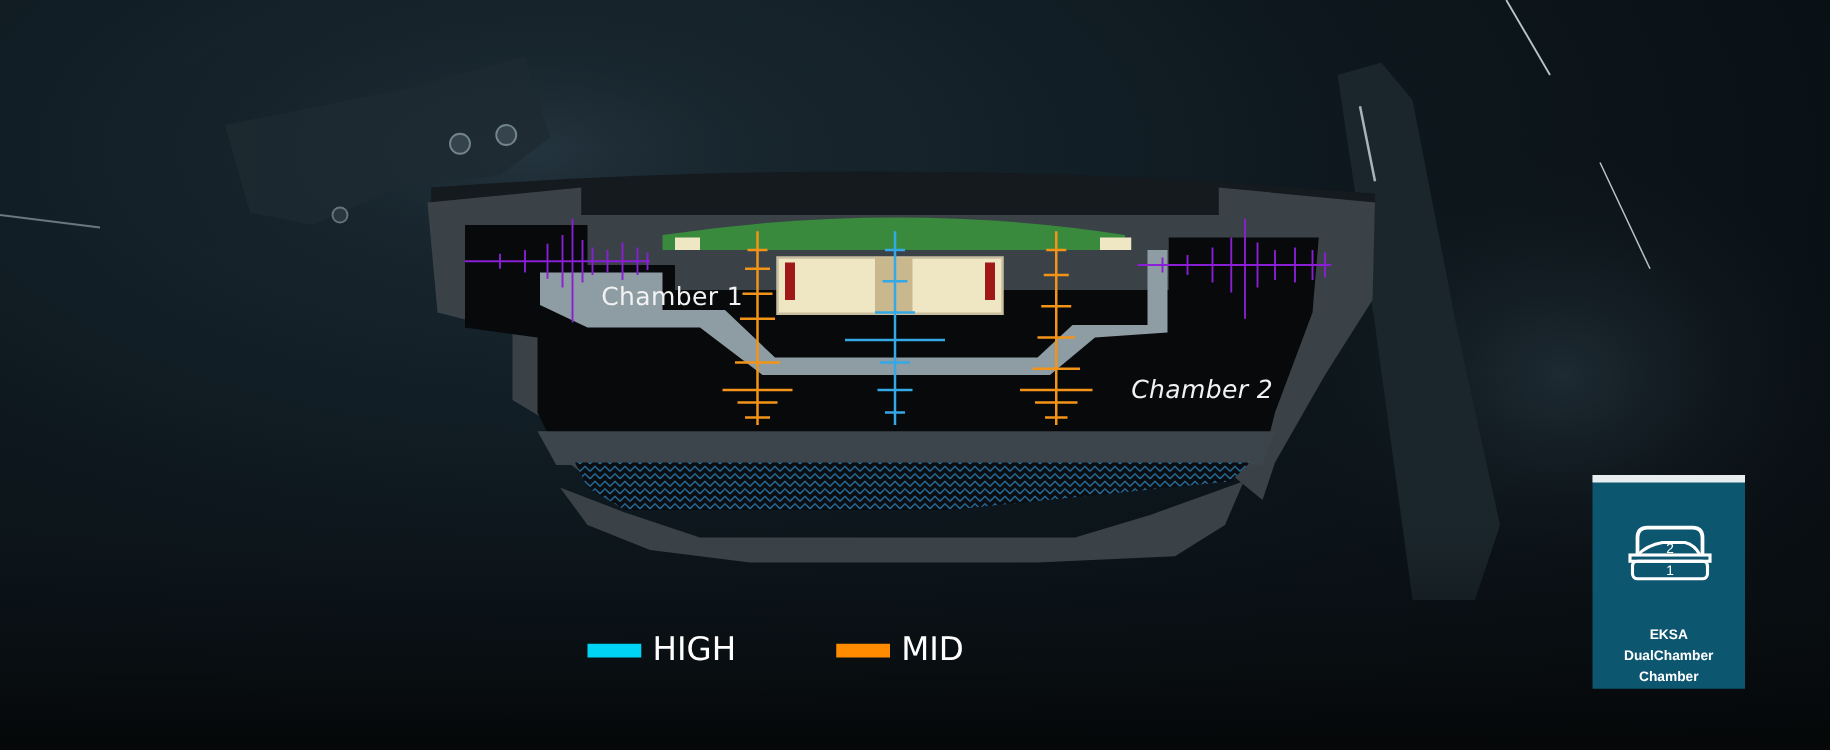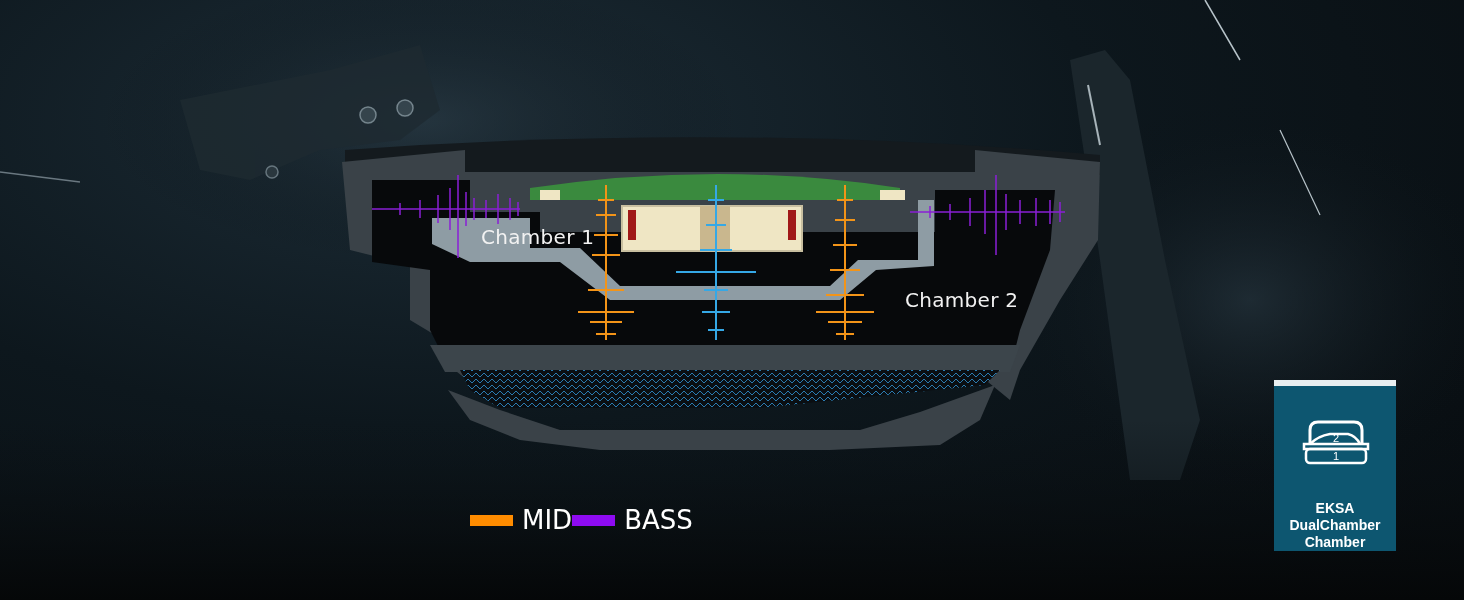--- a/index.html
+++ b/index.html
@@ -8,21 +8,21 @@
     font-family:"DejaVu Sans","Liberation Sans",sans-serif;}
   .bg-layer{position:absolute;inset:0;}
   .label{position:absolute;color:#f2f2f2;font-size:20px;letter-spacing:0.3px;}
   .legend{position:absolute;top:505px;left:470px;display:flex;align-items:center;}
   .legend-item{display:flex;align-items:center;margin-right:0;}
   .swatch{width:43px;height:11px;margin-right:9px;}
   .legend-text{color:#ffffff;font-size:26px;font-weight:500;}
   .badge{position:absolute;left:1274px;top:380px;width:122px;height:171px;background:#0d5670;
     border-top:6px solid #e8eef0;box-sizing:border-box;}
   .badge-text{position:absolute;left:0;right:0;top:114px;text-align:center;color:#fff;
-    font-family:"Liberation Sans",sans-serif;font-weight:bold;font-size:14px;line-height:17px;}
+    font-family:"Liberation Sans",sans-serif;font-weight:bold;font-size:11px;line-height:17px;}
 </style>
 </head>
 <body>
 
 <svg class="bg-layer" width="1464" height="600" viewBox="0 0 1464 600">
   <defs>
     <radialGradient id="fog" cx="0.5" cy="0.5" r="0.5">
       <stop offset="0" stop-color="#2a3a44" stop-opacity="0.6"></stop>
       <stop offset="1" stop-color="#0a1014" stop-opacity="0"></stop>
     </radialGradient>
@@ -95,30 +95,30 @@
     <path d="M845 185 L845 340"></path>
     <path d="M837 200 L853 200 M835 220 L855 220 M833 245 L857 245 M830 270 L860 270 M826 295 L864 295 M816 312 L874 312 M828 322 L862 322 M836 334 L854 334"></path>
   </g>
   <g stroke="#35a8e6" stroke-width="2">
     <path d="M716 185 L716 340"></path>
     <path d="M708 200 L724 200 M706 225 L726 225 M700 250 L732 250 M676 272 L756 272 M704 290 L728 290 M702 312 L730 312 M708 330 L724 330"></path>
   </g>
 </svg>
 
 <div class="label" style="left:481px;top:225px;">Chamber 1</div>
-<div class="label" style="left:905px;top:288px;">Chamber 2</div>
+<div class="label" style="left:905px;top:299px;font-style:italic;">Chamber 2</div>
 
 <div class="legend">
+  <div class="legend-item" style="margin-right:80px;">
+    <div class="swatch" style="background:#00d4f5;"></div>
+    <span class="legend-text">HIGH</span>
+  </div>
   <div class="legend-item" style="">
     <div class="swatch" style="background:#ff8c00;"></div>
     <span class="legend-text">MID</span>
-  </div>
-  <div class="legend-item">
-    <div class="swatch" style="background:#8e0bf2;"></div>
-    <span class="legend-text">BASS</span>
   </div>
 </div>
 
 <div class="badge">
   <svg width="122" height="80" viewBox="0 0 122 80" style="position:absolute;left:0;top:28px;">
     <path d="M36 30 L36 16 Q36 8 44 8 L80 8 Q88 8 88 16 L88 30" fill="none" stroke="#fff" stroke-width="3"></path>
     <path d="M36 30 Q44 22 56 20 L74 20 Q82 22 86 30" fill="none" stroke="#fff" stroke-width="2.5"></path>
     <rect x="30" y="30" width="64" height="5" fill="none" stroke="#fff" stroke-width="2.5"></rect>
     <rect x="32" y="35" width="60" height="14" rx="4" fill="none" stroke="#fff" stroke-width="2.5"></rect>
     <text x="62" y="28" fill="#fff" font-size="11" text-anchor="middle" font-family="Liberation Sans, sans-serif">2</text>

